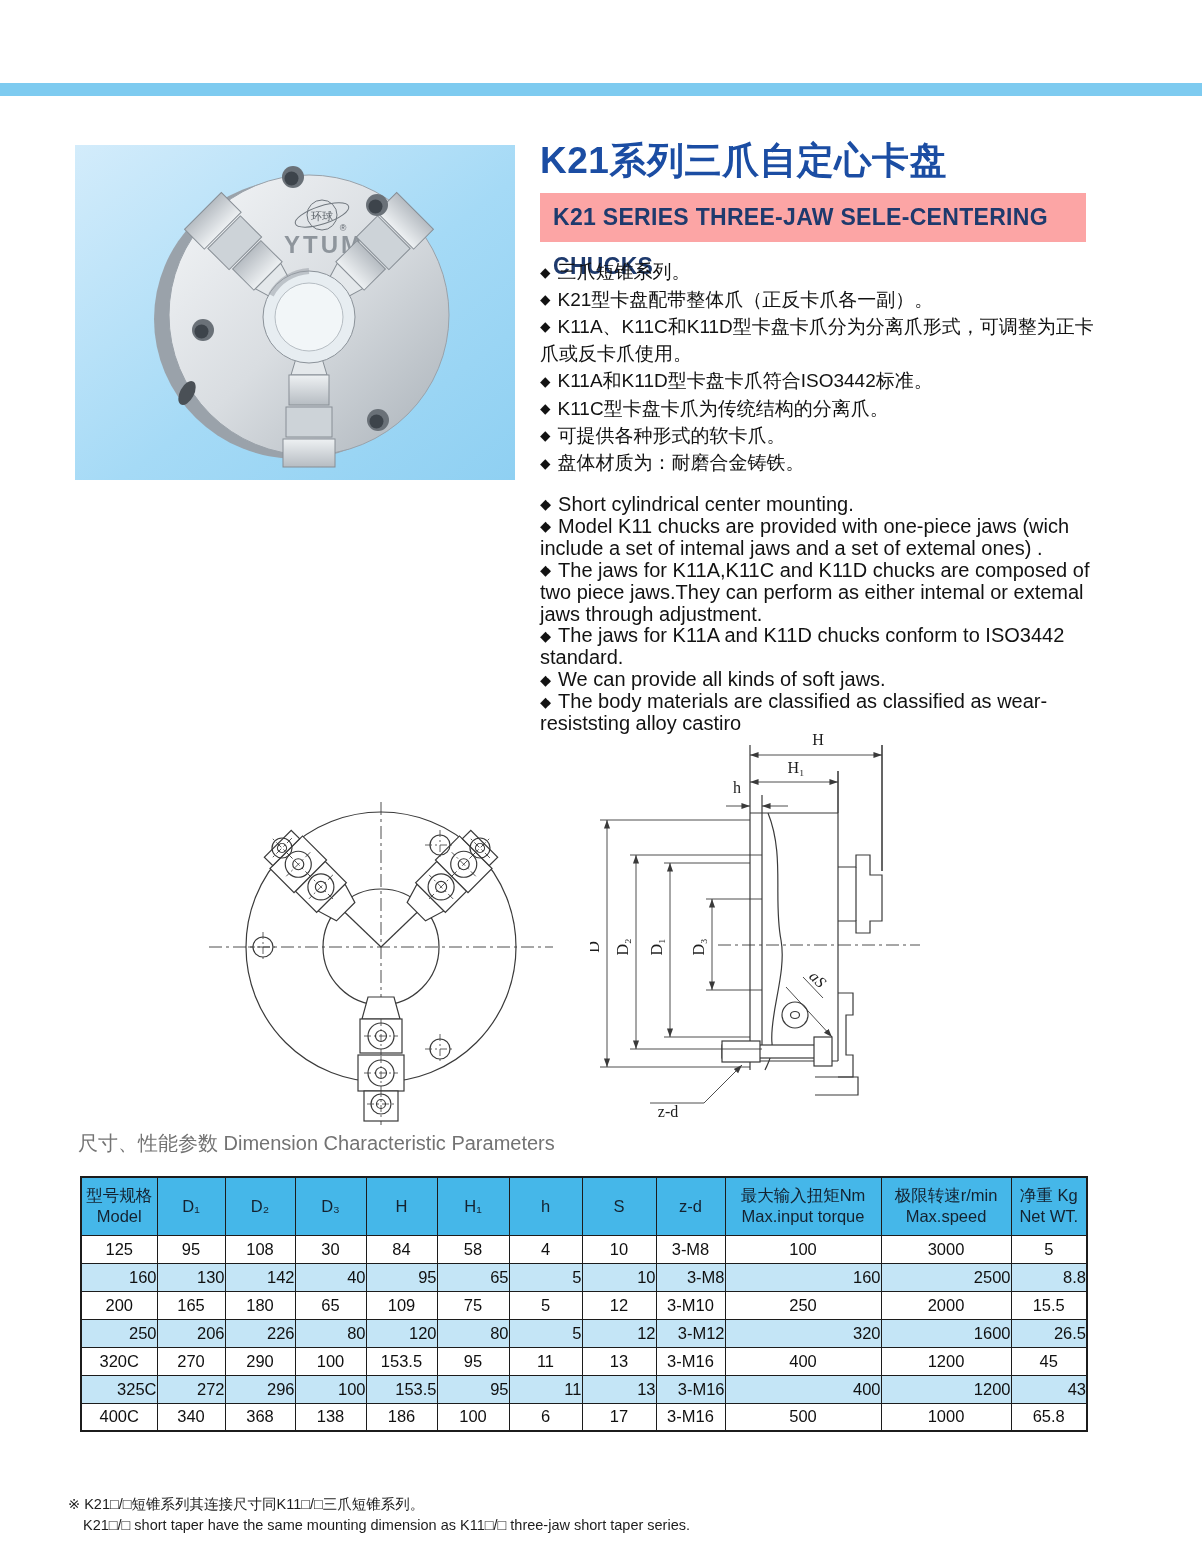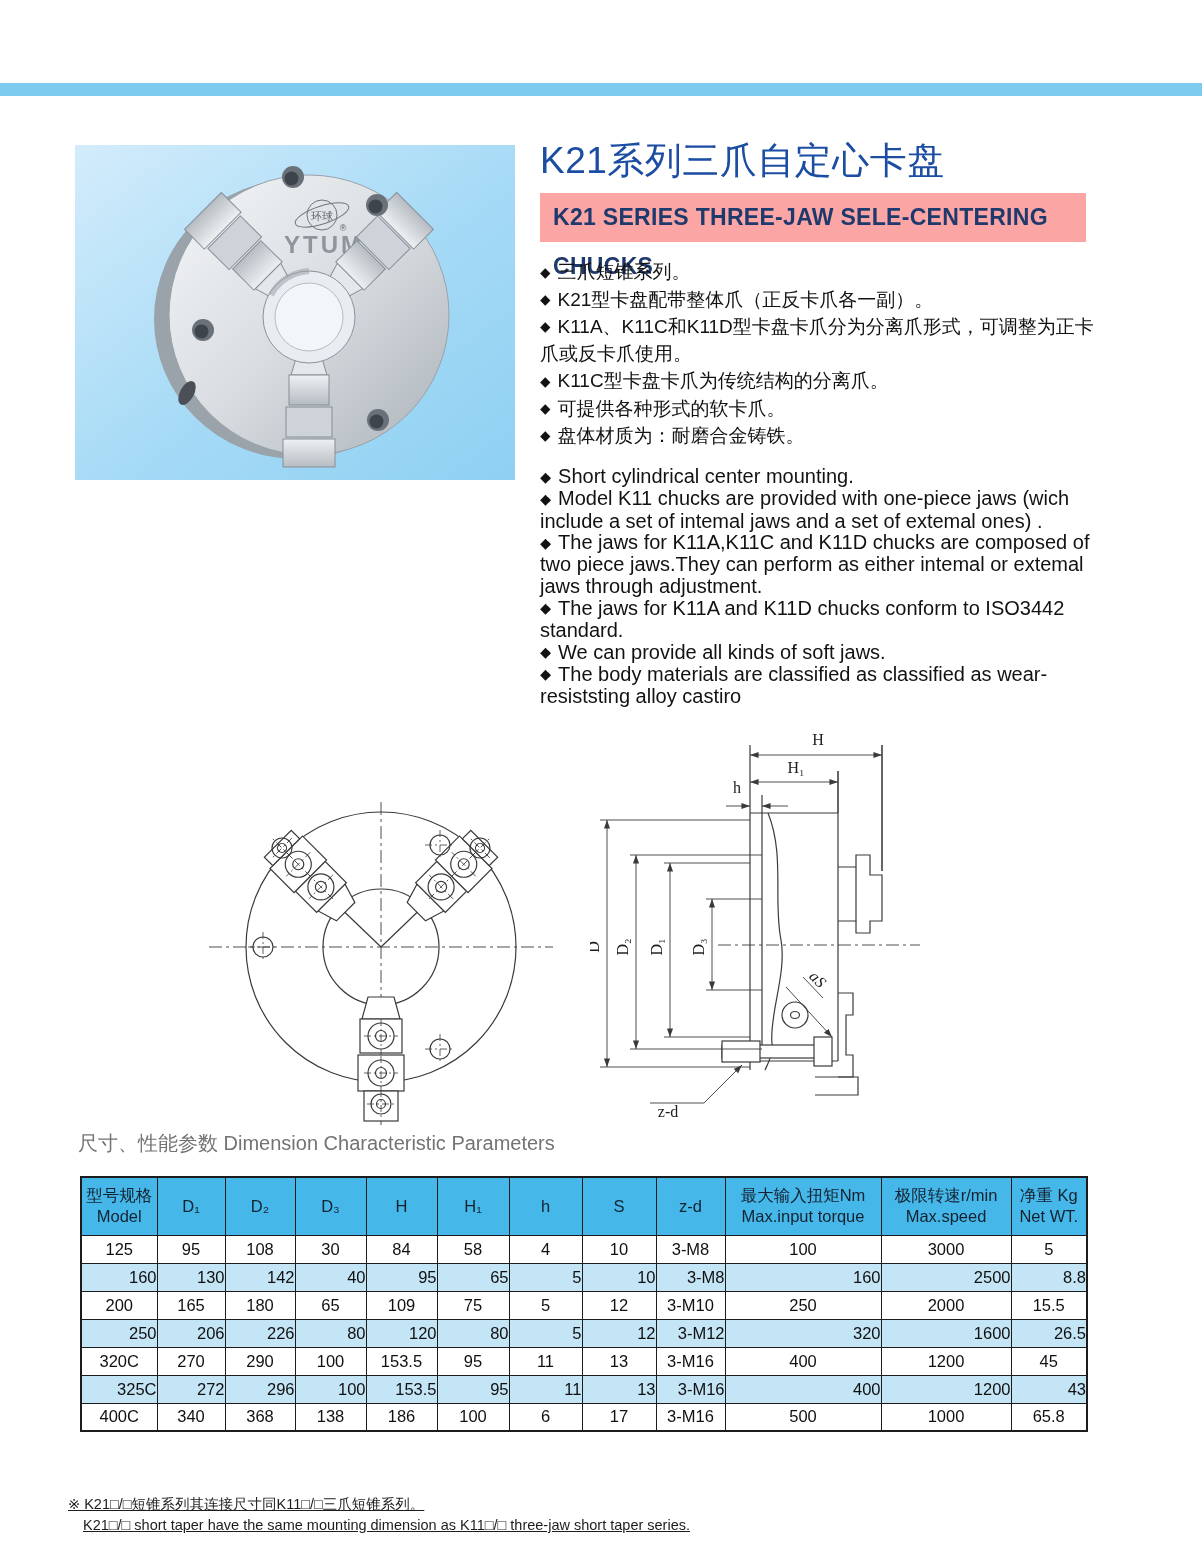--- a/index.html
+++ b/index.html
@@ -6,21 +6,21 @@
   html,body { background:#e9e9e9; }
   body { font-family:"Liberation Sans","DejaVu Sans",sans-serif; }
   .page { position:relative; width:1202px; height:1558px; background:#ffffff; margin:0 auto; overflow:hidden; }
 
   .topbar { position:absolute; left:0; top:83px; width:1202px; height:13px; background:#7ecbf0; }
 
   .photo-box { position:absolute; left:75px; top:145px; width:440px; height:335px;text-align:right; }
   .photo-box svg { display:block; }
 
   .intro { position:absolute; left:540px; top:138px; width:562px; }
-  .title { font-size:37px; font-weight:normal; color:#1b4da3; line-height:1.25; letter-spacing:0.5px; }
+  .title { font-size:37px; font-weight:bold; color:#1b4da3; line-height:1.25; letter-spacing:0.5px; }
   .banner { margin-top:9px; width:546px; height:49px; background:#fca5a5; color:#1e3a6d;
             font-size:23px; font-weight:bold; line-height:49px; padding-left:13px; letter-spacing:0.3px; }
   .features-zh { margin-top:16px; width:560px; font-size:19px; line-height:27px; color:#121212; }
   .features-en { margin-top:17px; width:565px; font-size:20px; line-height:21.8px; color:#121212; }
   .feat .bullet { font-size:0.72em; vertical-align:0.12em; margin-right:7px; }
 
   .drawings { position:absolute; left:0; top:725px; width:1202px; height:420px; }
   .front-view { position:absolute; left:181px; top:55px; }
   .section-view { position:absolute; left:590px; top:0; }
 
@@ -35,21 +35,21 @@
   .table-heading { position:absolute; left:78px; top:1130px; font-size:20px; font-weight:normal; color:#737373; }
 
   .spec-table { position:absolute; left:80px; top:1176px; border-collapse:collapse; table-layout:fixed;
                 width:1006px; border:2.5px solid #1c1c1c; }
   .spec-table th, .spec-table td { border:1.6px solid #1c1c1c; text-align:center; vertical-align:middle; }
   .spec-table thead th { background:#45b7e9; font-weight:normal; font-size:16.5px; color:#142230;
                          height:58px; line-height:1.3; padding:0 1px; }
   .spec-table td { height:28px; font-size:16.5px; color:#101010; padding:0; }
   .spec-table tr.alt td { background:#c4e5f6;text-align:right; }
 
-  .footnote { position:absolute; left:68px; top:1494px; font-size:14.5px; line-height:21px; color:#1d1d1d;text-decoration:underline; }
+  .footnote { position:absolute; left:68px; top:1494px; font-size:14.5px; line-height:21px; color:#1d1d1d; }
   .footnote .l2 { padding-left:15px; }
 </style>
 </head>
 <body>
 
 <div class="page">
 
   <div class="topbar"></div>
 
   <div class="photo-box">
@@ -113,20 +113,21 @@
   </div>
 
   <div class="intro">
     <div class="title">K21系列三爪自定心卡盘</div>
     <div class="banner">K21 SERIES THREE-JAW SELE-CENTERING CHUCKS</div>
 
     <div class="features-zh">
       <div class="feat"><span class="bullet">◆</span><span>三爪短锥系列。</span></div>
       <div class="feat"><span class="bullet">◆</span><span>K21型卡盘配带整体爪（正反卡爪各一副）。</span></div>
       <div class="feat"><span class="bullet">◆</span><span>K11A、K11C和K11D型卡盘卡爪分为分离爪形式，可调整为正卡爪或反卡爪使用。</span></div>
+      <div class="feat"><span class="bullet">◆</span><span>K11A和K11D型卡盘卡爪符合ISO3442标准。</span></div>
       <div class="feat"><span class="bullet">◆</span><span>K11C型卡盘卡爪为传统结构的分离爪。</span></div>
       <div class="feat"><span class="bullet">◆</span><span>可提供各种形式的软卡爪。</span></div>
       <div class="feat"><span class="bullet">◆</span><span>盘体材质为：耐磨合金铸铁。</span></div>
     </div>
 
     <div class="features-en">
       <div class="feat"><span class="bullet">◆</span><span>Short cylindrical center mounting.</span></div>
       <div class="feat"><span class="bullet">◆</span><span>Model K11 chucks are provided with one-piece jaws (wich include a set of intemal jaws and a set of extemal ones) .</span></div>
       <div class="feat"><span class="bullet">◆</span><span>The jaws for K11A,K11C and K11D chucks are composed of two piece jaws.They can perform as either intemal or extemal jaws through adjustment.</span></div>
       <div class="feat"><span class="bullet">◆</span><span>The jaws for K11A and K11D chucks conform to ISO3442 standard.</span></div>

